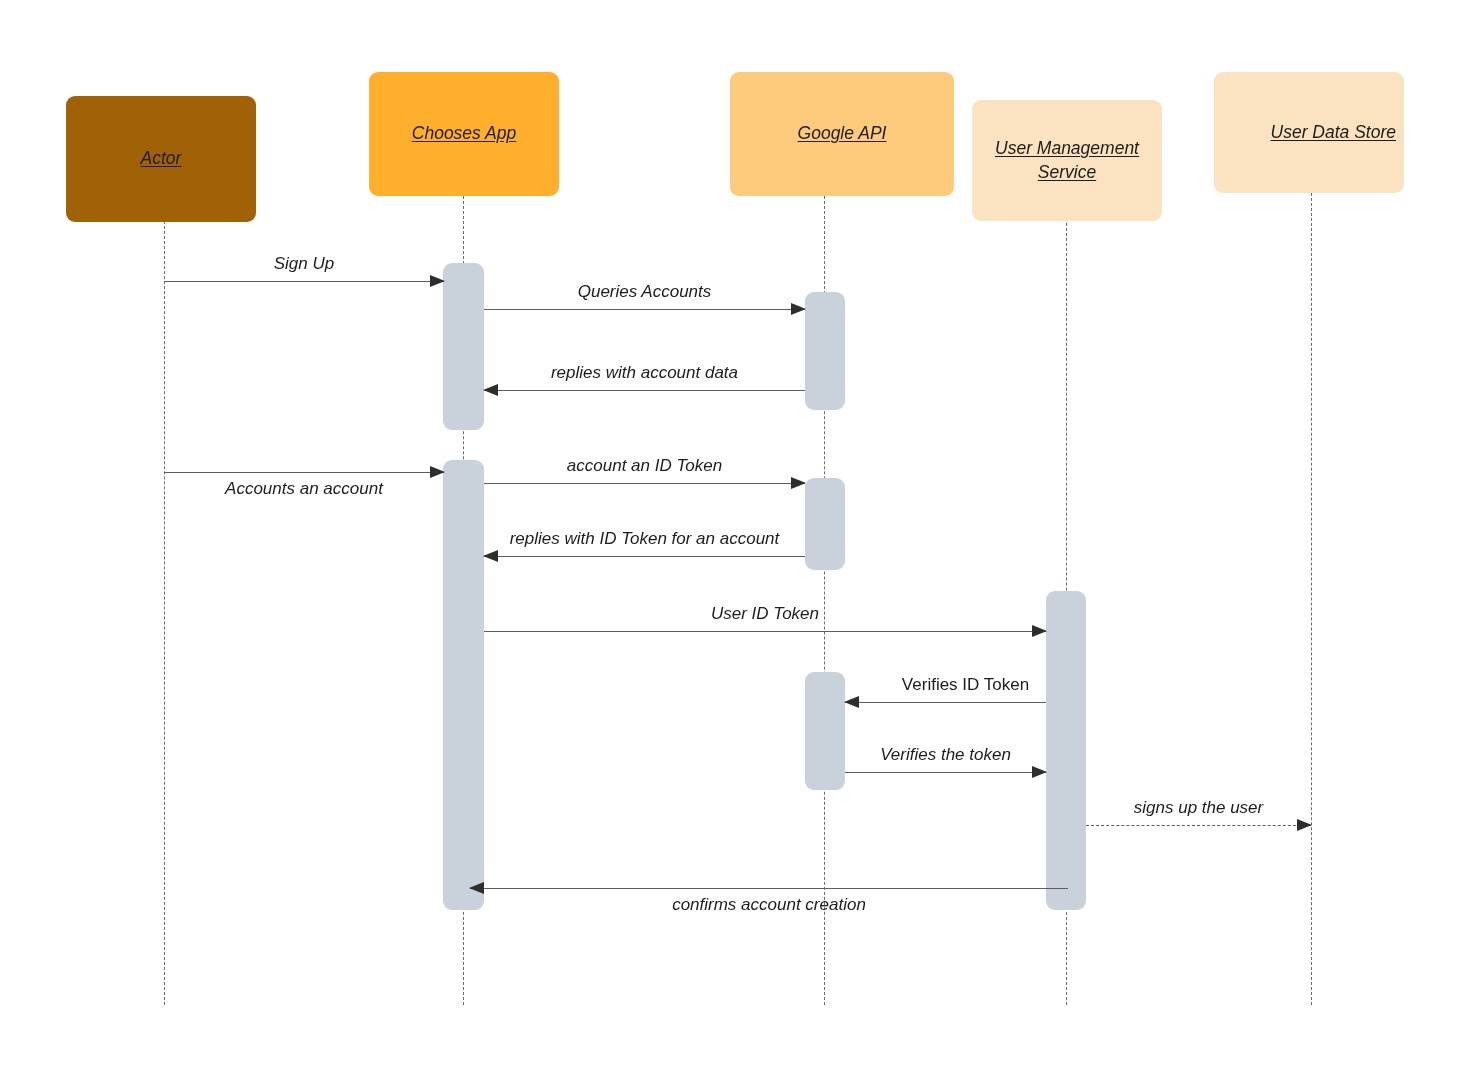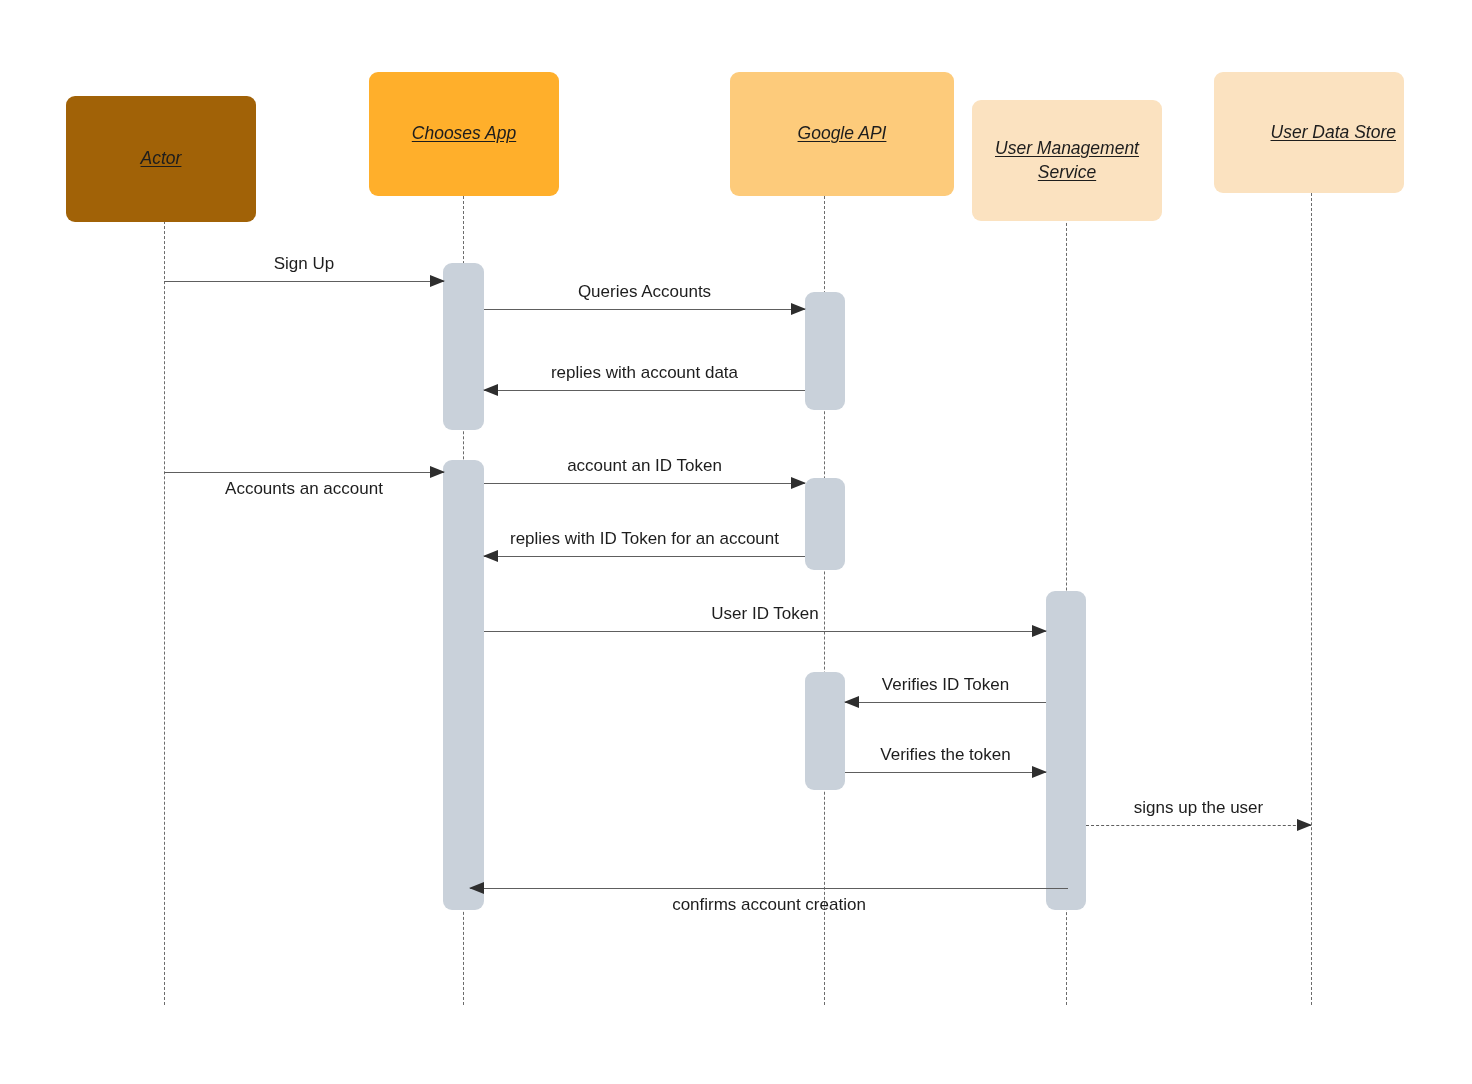--- a/index.html
+++ b/index.html
@@ -86,26 +86,27 @@
     border-top: 6.5px solid transparent;
     border-bottom: 6.5px solid transparent;
     border-right: 15px solid #2e2e2e;
   }
   .msg-label {
     position: absolute;
     width: 100%;
     text-align: center;
     font-size: 17px;
     color: #1d1d1d;
+    font-style: italic;
     white-space: nowrap;
     left: 0;
   }
   .msg-label.above { bottom: 7px; }
   .msg-label.below { top: 7px; }
-  .msg-label.upright { font-style: normal; }
+  .msg-label.upright { font-style: normal; padding-left: 20px; }
 </style>
 </head>
 <body>
 
 <div id="canvas">
   <div id="lifelines-layer">
       <div class="lifeline" style="left: 164px; top: 196px; height: 809px;"></div>
       <div class="lifeline" style="left: 463px; top: 196px; height: 809px;"></div>
       <div class="lifeline" style="left: 824px; top: 196px; height: 809px;"></div>
       <div class="lifeline" style="left: 1066px; top: 193px; height: 812px;"></div>

